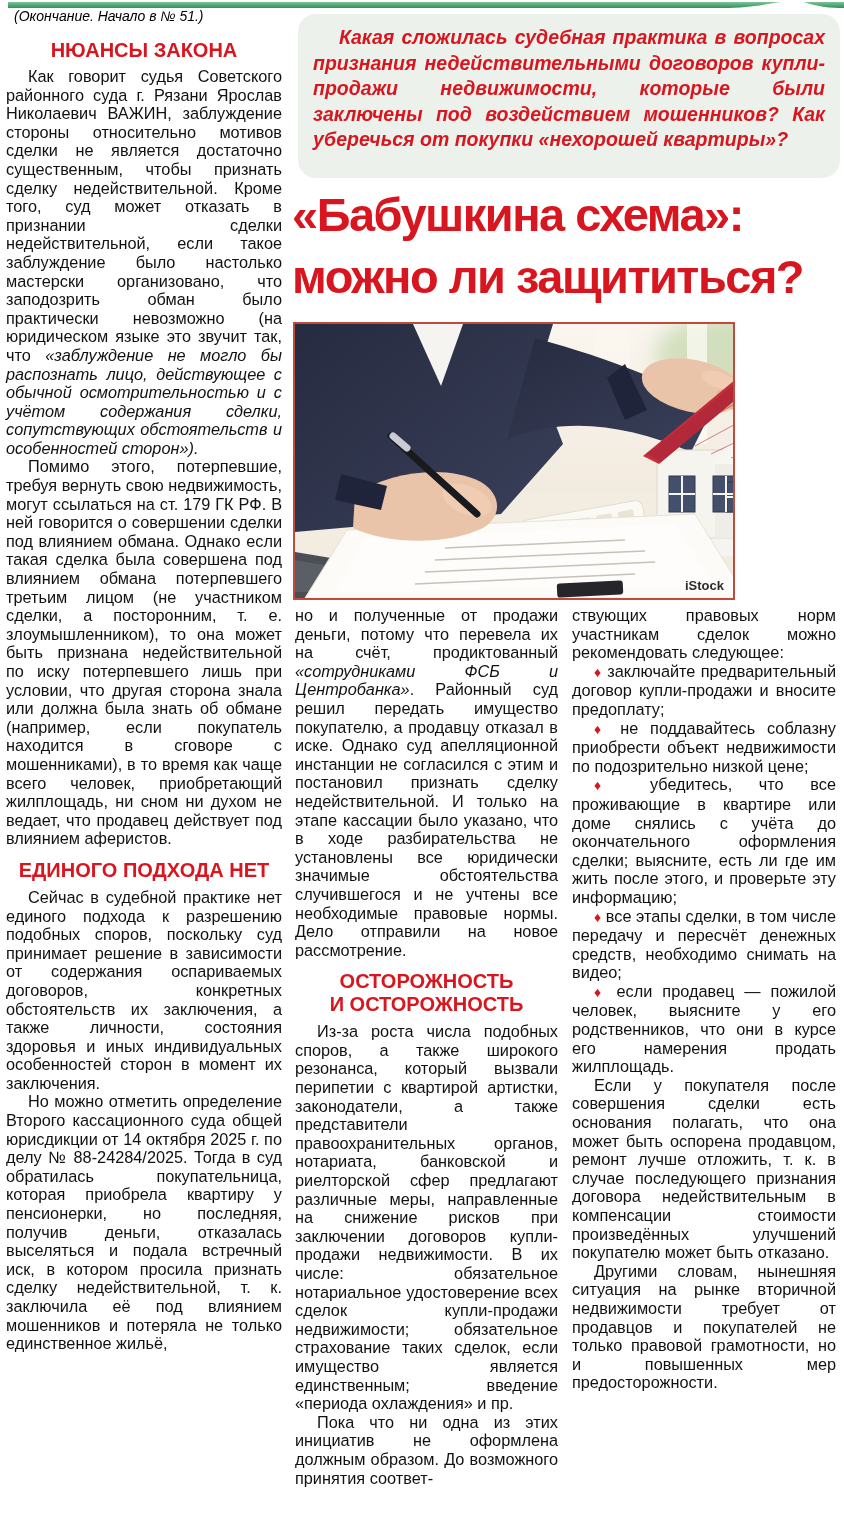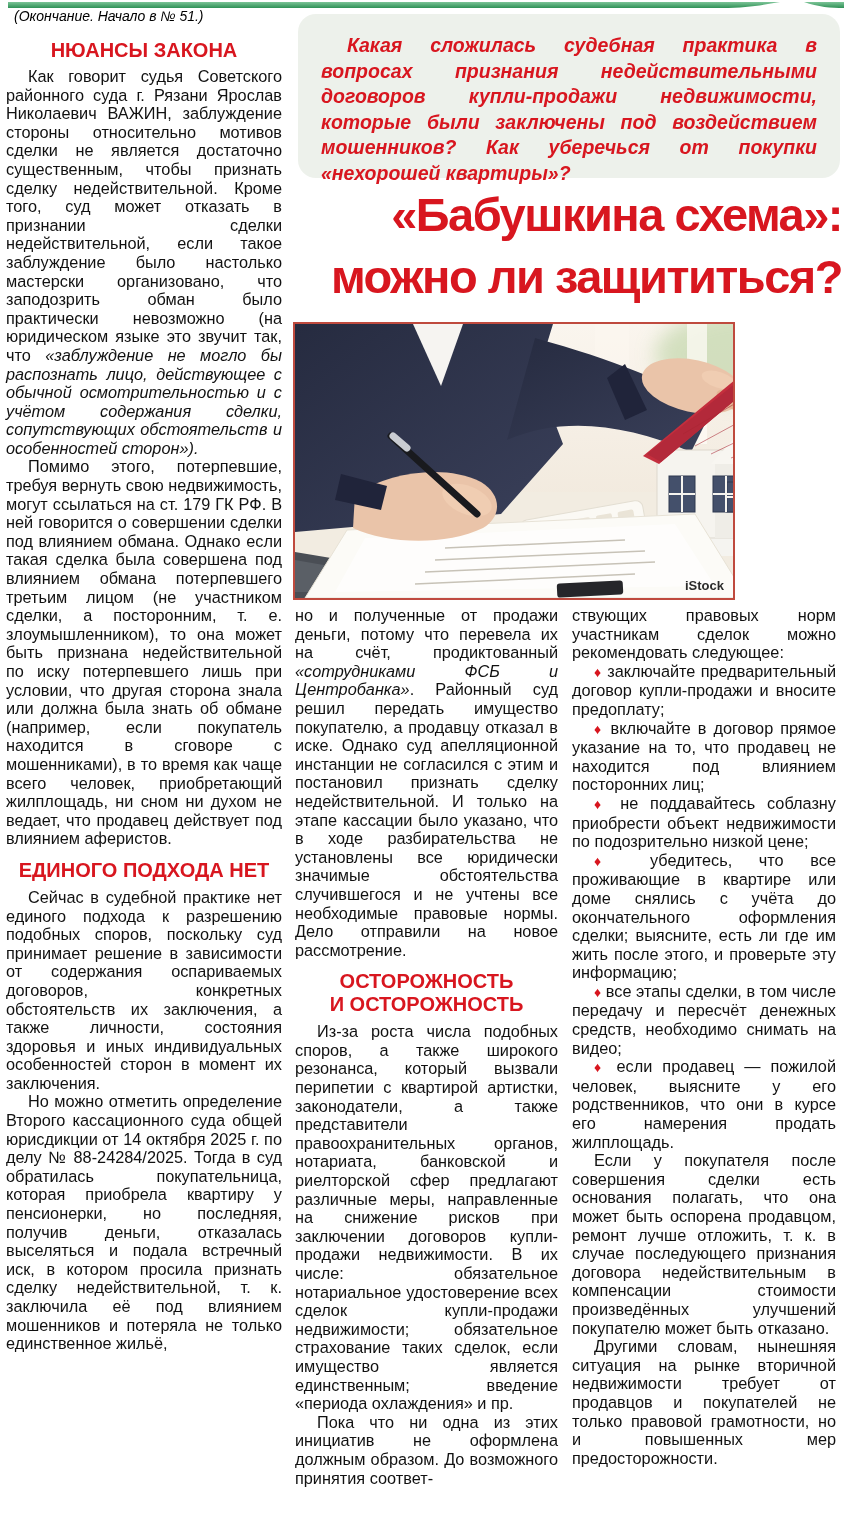--- a/index.html
+++ b/index.html
@@ -31,26 +31,26 @@
   h2.red.first{margin:3px 0 5px 0;}
   h2.red.mid-gap{margin:11px 0 6px 0;}
   .diamond{color:#d8161f;font-size:14px;}
   
   .question-box{
     position:absolute;left:298px;top:14px;width:542px;height:164px;
     background:#edf1eb;border-radius:18px;box-sizing:border-box;
     padding:11px 15px 0 15px;
   }
   .question-box p{
-    margin:8px;color:#d8161f;font-weight:bold;font-style:italic;
+    margin:0;color:#d8161f;font-weight:bold;font-style:italic;
     font-size:19.5px;line-height:25.6px;text-align:justify;text-indent:26px;
   }
   
   .main-title{
-    position:absolute;left:292px;top:184px;width:550px;text-align:right;
+    position:absolute;left:292px;top:184px;width:550px;text-align:left;
     color:#d8161f;font-weight:bold;font-size:47px;line-height:62px;
     letter-spacing:-1.5px;
   }
   
   .photo{
     position:absolute;left:293px;top:322px;width:442px;height:278px;
     border:2px solid #bf4a3e;box-sizing:border-box;overflow:hidden;
     background:#86efac;
   }
   .photo svg{display:block;}
@@ -220,21 +220,20 @@
   <div class="col col-mid">
     <p class="body noindent"><span>но и полученные от продажи деньги, потому что перевела их на счёт, продиктованный </span><span class="it">«сотрудниками ФСБ и Центробанка»</span><span>. Районный суд решил передать имущество покупателю, а продавцу отказал в иске. Однако суд апелляционной инстанции не согласился с этим и постановил признать сделку недействительной. И только на этапе кассации было указано, что в ходе разбирательства не установлены все юридически значимые обстоятельства случившегося и не учтены все необходимые правовые нормы. Дело отправили на новое рассмотрение.</span></p>
     <h2 class="red mid-gap"><span>ОСТОРОЖНОСТЬ</span><br><span>И ОСТОРОЖНОСТЬ</span></h2>
     <p class="body">Из-за роста числа подобных споров, а также широкого резонанса, который вызвали перипетии с квартирой артистки, законодатели, а также представители правоохранительных органов, нотариата, банковской и риелторской сфер предлагают различные меры, направленные на снижение рисков при заключении договоров купли-продажи недвижимости. В их числе: обязательное нотариальное удостоверение всех сделок купли-продажи недвижимости; обязательное страхование таких сделок, если имущество является единственным; введение «периода охлаждения» и пр.</p>
     <p class="body">Пока что ни одна из этих инициатив не оформлена должным образом. До возможного принятия соответ-</p>
   </div>
 
   <div class="col col-right">
     <p class="body noindent">ствующих правовых норм участникам сделок можно рекомендовать следующее:</p>
     <p class="body bullet"><span class="diamond">♦</span> <span>заключайте предварительный договор купли-продажи и вносите предоплату;</span></p>
-    <p class="body bullet"><span class="diamond">♦</span> <span>включайте в договор прямое указание на то, что продавец не находится под влиянием посторонних лиц;</span></p>
     <p class="body bullet"><span class="diamond">♦</span> <span>не поддавайтесь соблазну приобрести объект недвижимости по подозрительно низкой цене;</span></p>
     <p class="body bullet"><span class="diamond">♦</span> <span>убедитесь, что все проживающие в квартире или доме снялись с учёта до окончательного оформления сделки; выясните, есть ли где им жить после этого, и проверьте эту информацию;</span></p>
     <p class="body bullet"><span class="diamond">♦</span> <span>все этапы сделки, в том числе передачу и пересчёт денежных средств, необходимо снимать на видео;</span></p>
     <p class="body bullet"><span class="diamond">♦</span> <span>если продавец — пожилой человек, выясните у его родственников, что они в курсе его намерения продать жилплощадь.</span></p>
     <p class="body">Если у покупателя после совершения сделки есть основания полагать, что она может быть оспорена продавцом, ремонт лучше отложить, т. к. в случае последующего признания договора недействительным в компенсации стоимости произведённых улучшений покупателю может быть отказано.</p>
     <p class="body">Другими словам, нынешняя ситуация на рынке вторичной недвижимости требует от продавцов и покупателей не только правовой грамотности, но и повышенных мер предосторожности.</p>
   </div>
 
 </div>
 

